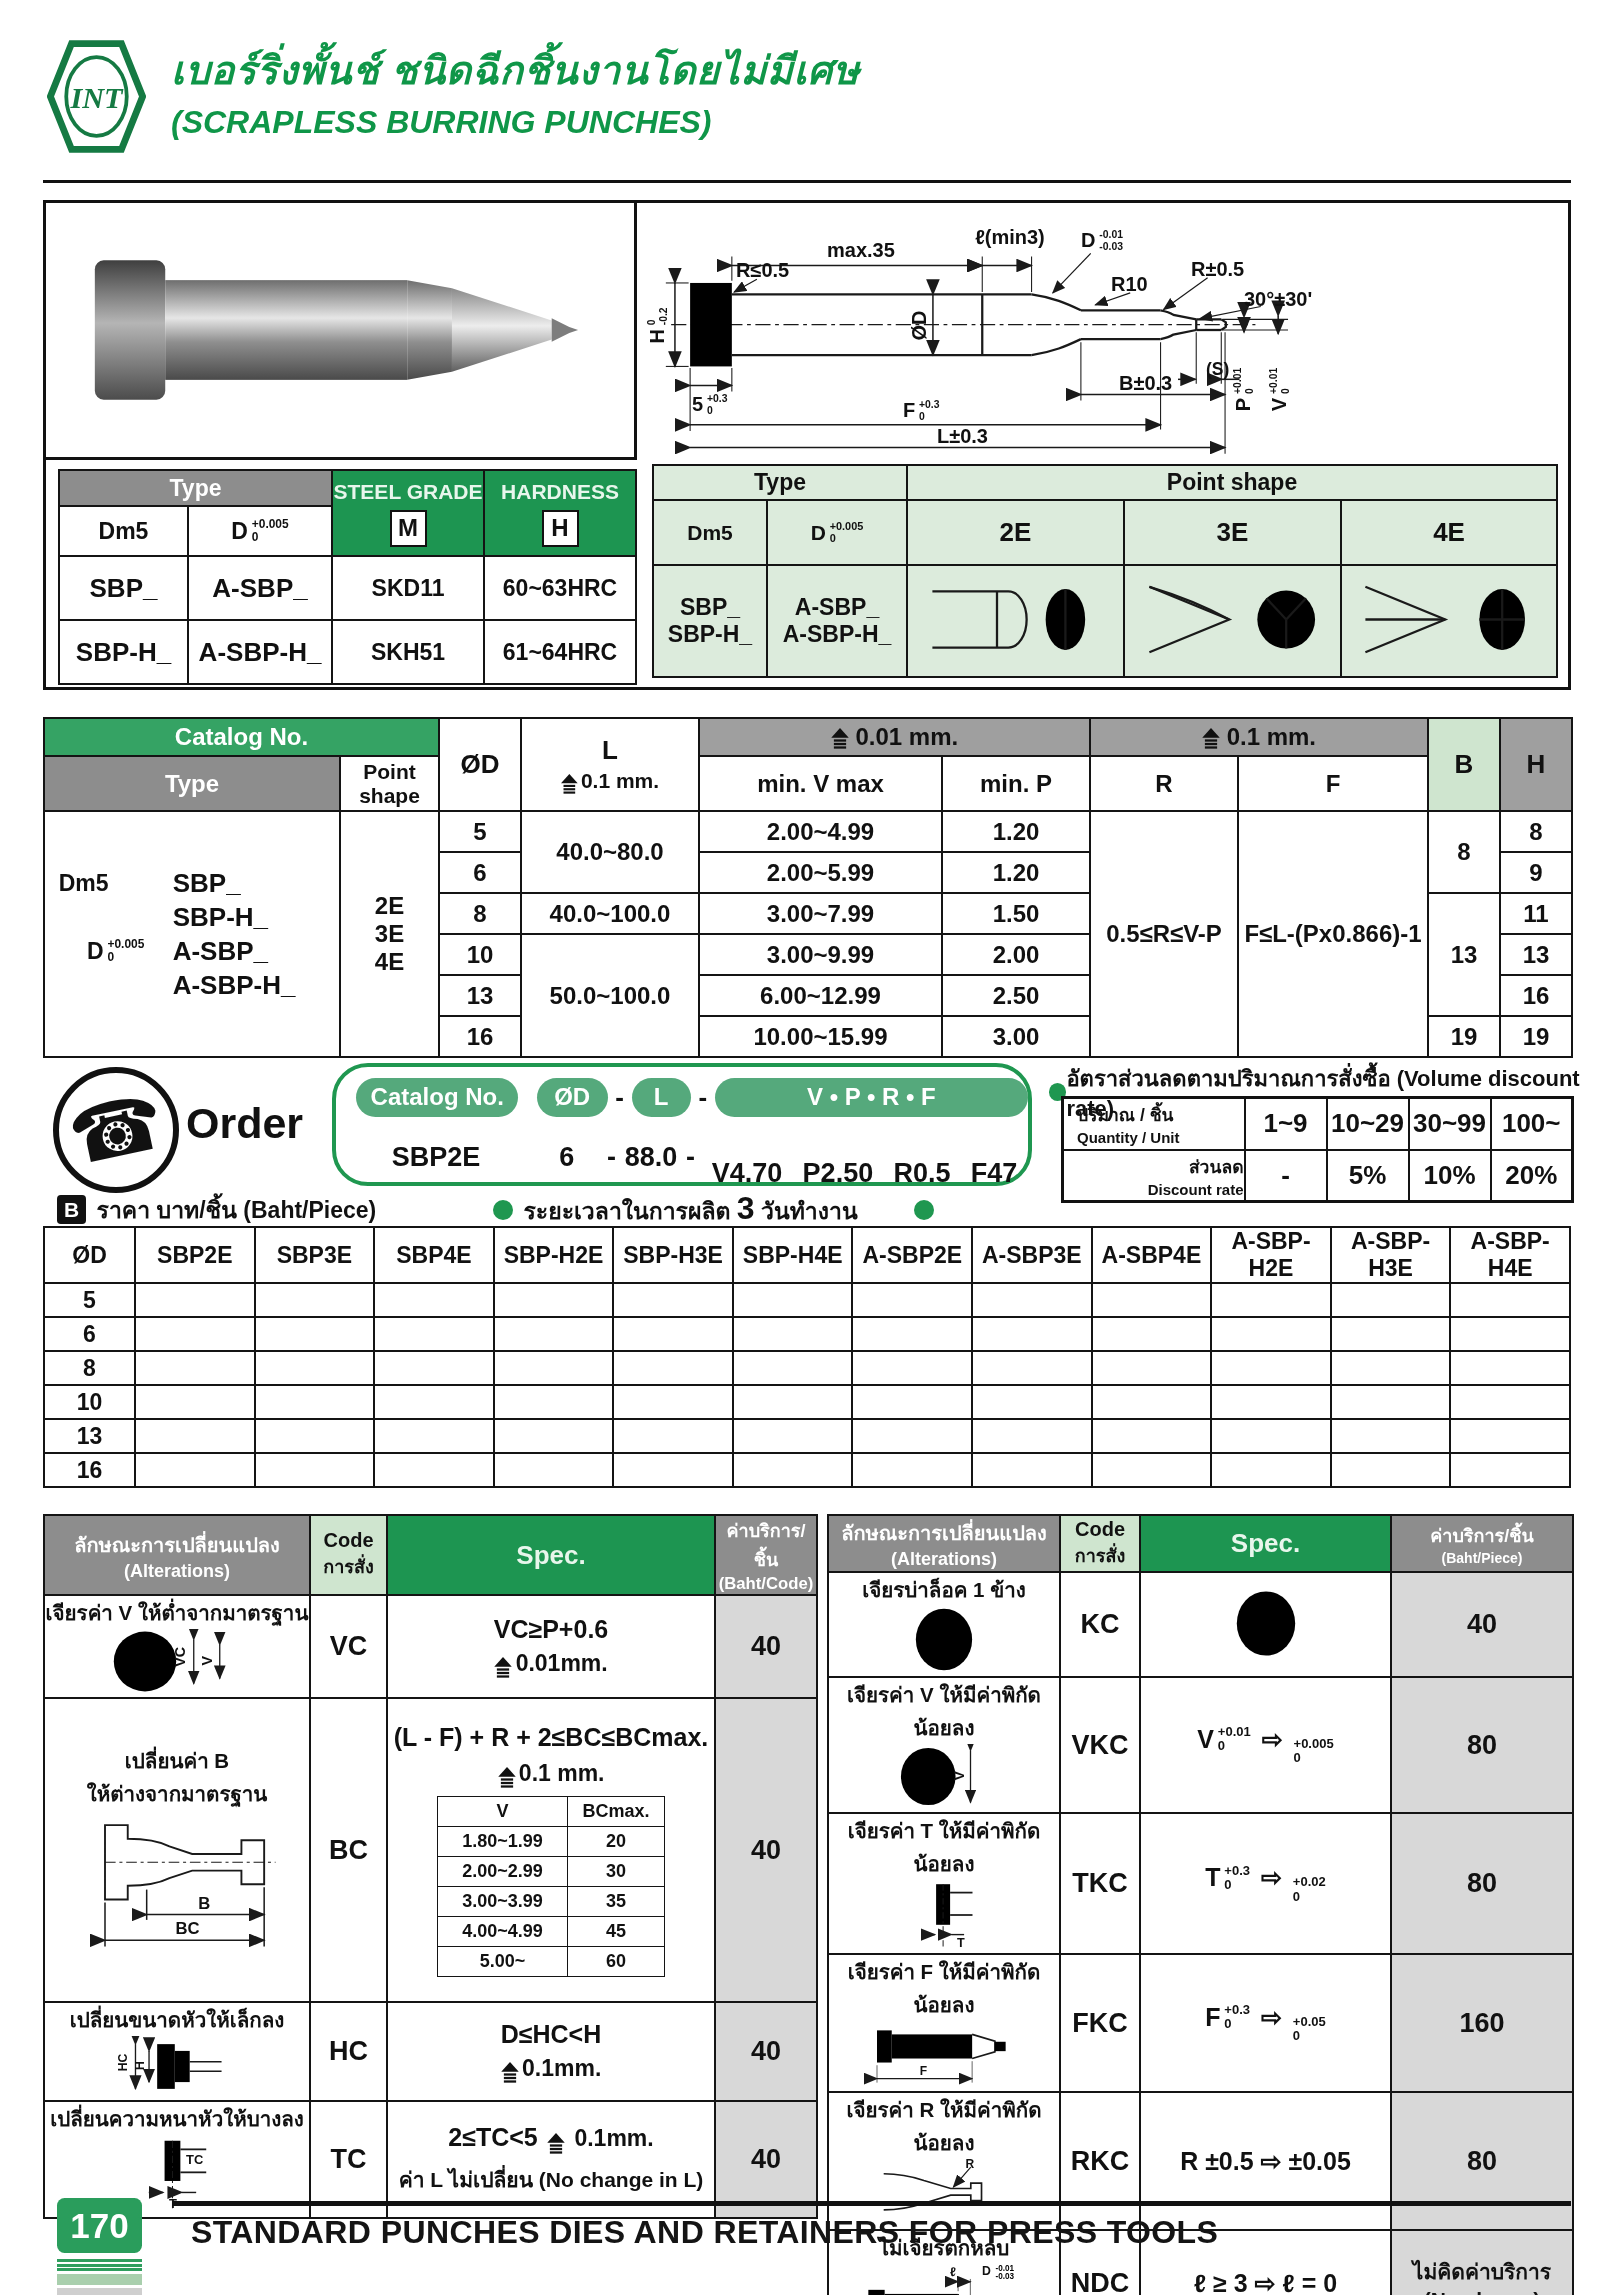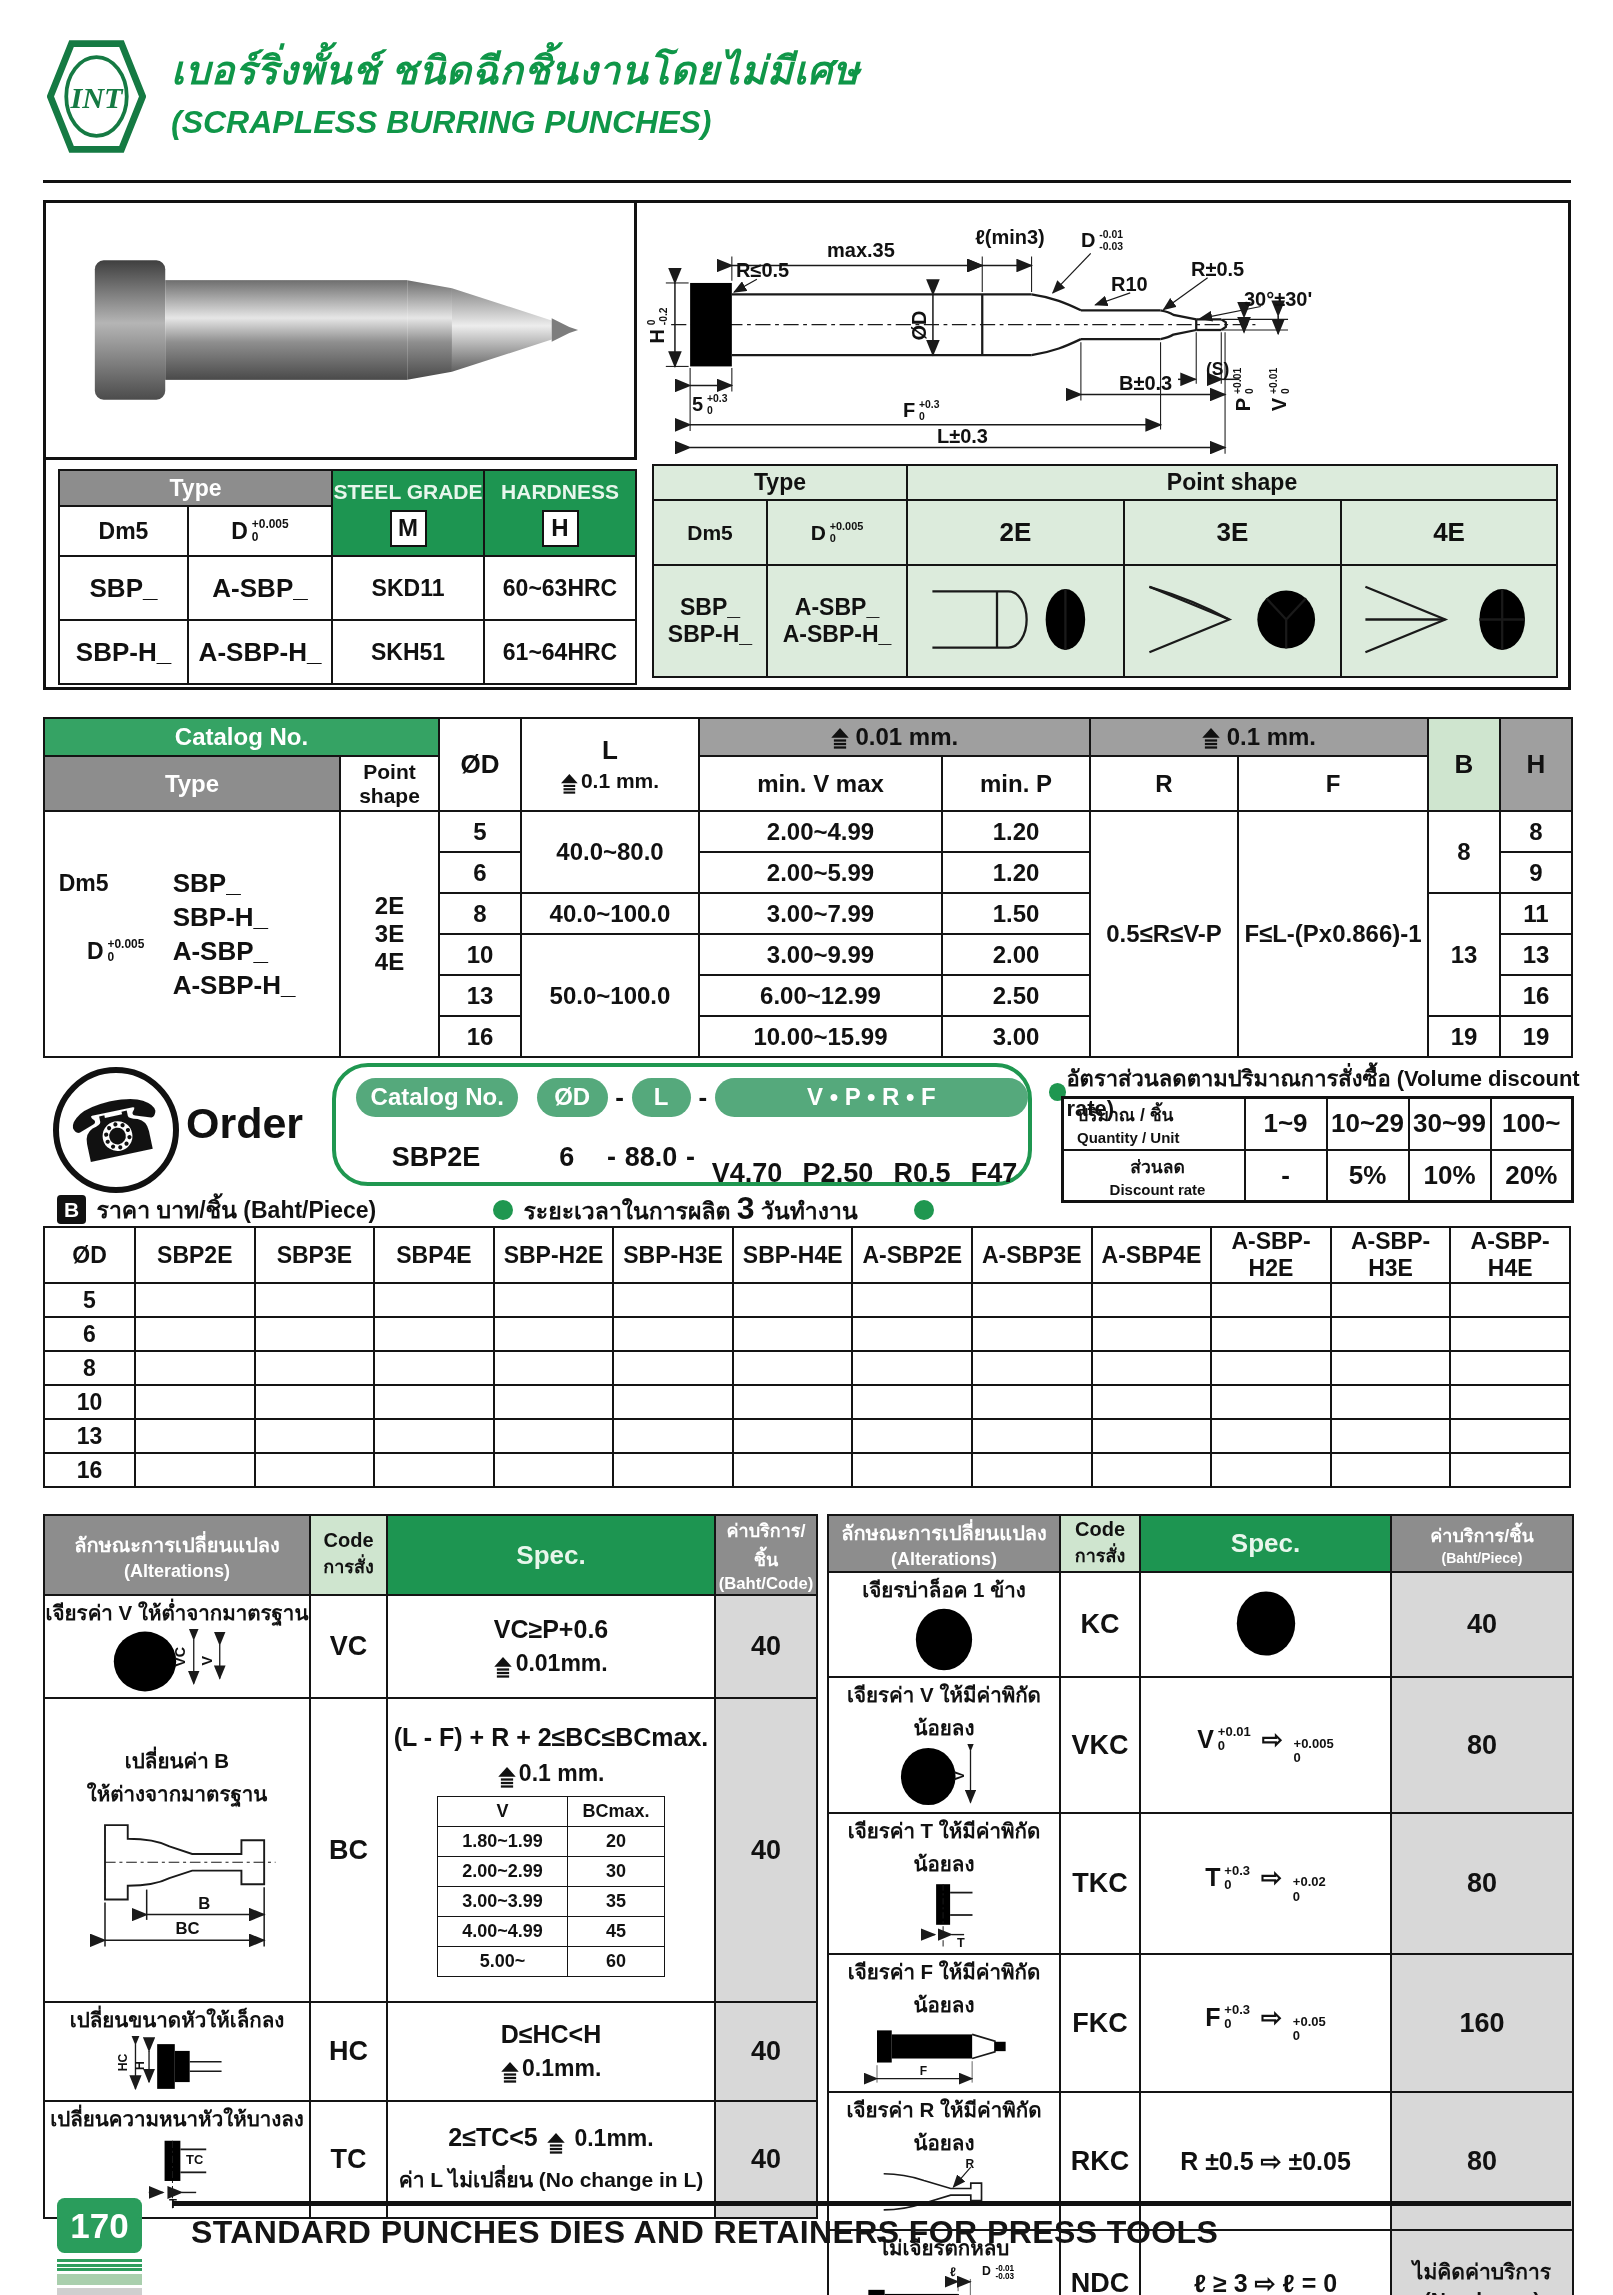--- a/index.html
+++ b/index.html
@@ -535,21 +535,21 @@
       <td style="text-align:left;padding-left:13px;">
         <div style="font-size:17.5px;font-weight:bold;">ปริมาณ / ชิ้น</div>
         <div style="font-size:15px;font-weight:bold;">Quantity / Unit</div>
       </td>
       <td class="b34">1~9</td>
       <td class="b34">10~29</td>
       <td class="b34">30~99</td>
       <td class="b34">100~</td>
     </tr>
     <tr style="height:52px;">
-      <td style="text-align:center;padding-left:7.6px;">
+      <td style="text-align:right;padding-left:7.6px;">
         <div style="font-size:17.5px;font-weight:bold;">ส่วนลด</div>
         <div style="font-size:15px;font-weight:bold;">Discount rate</div>
       </td>
       <td class="b34">-</td>
       <td class="b34">5%</td>
       <td class="b34">10%</td>
       <td class="b34">20%</td>
     </tr>
   </tbody>
     </table>

